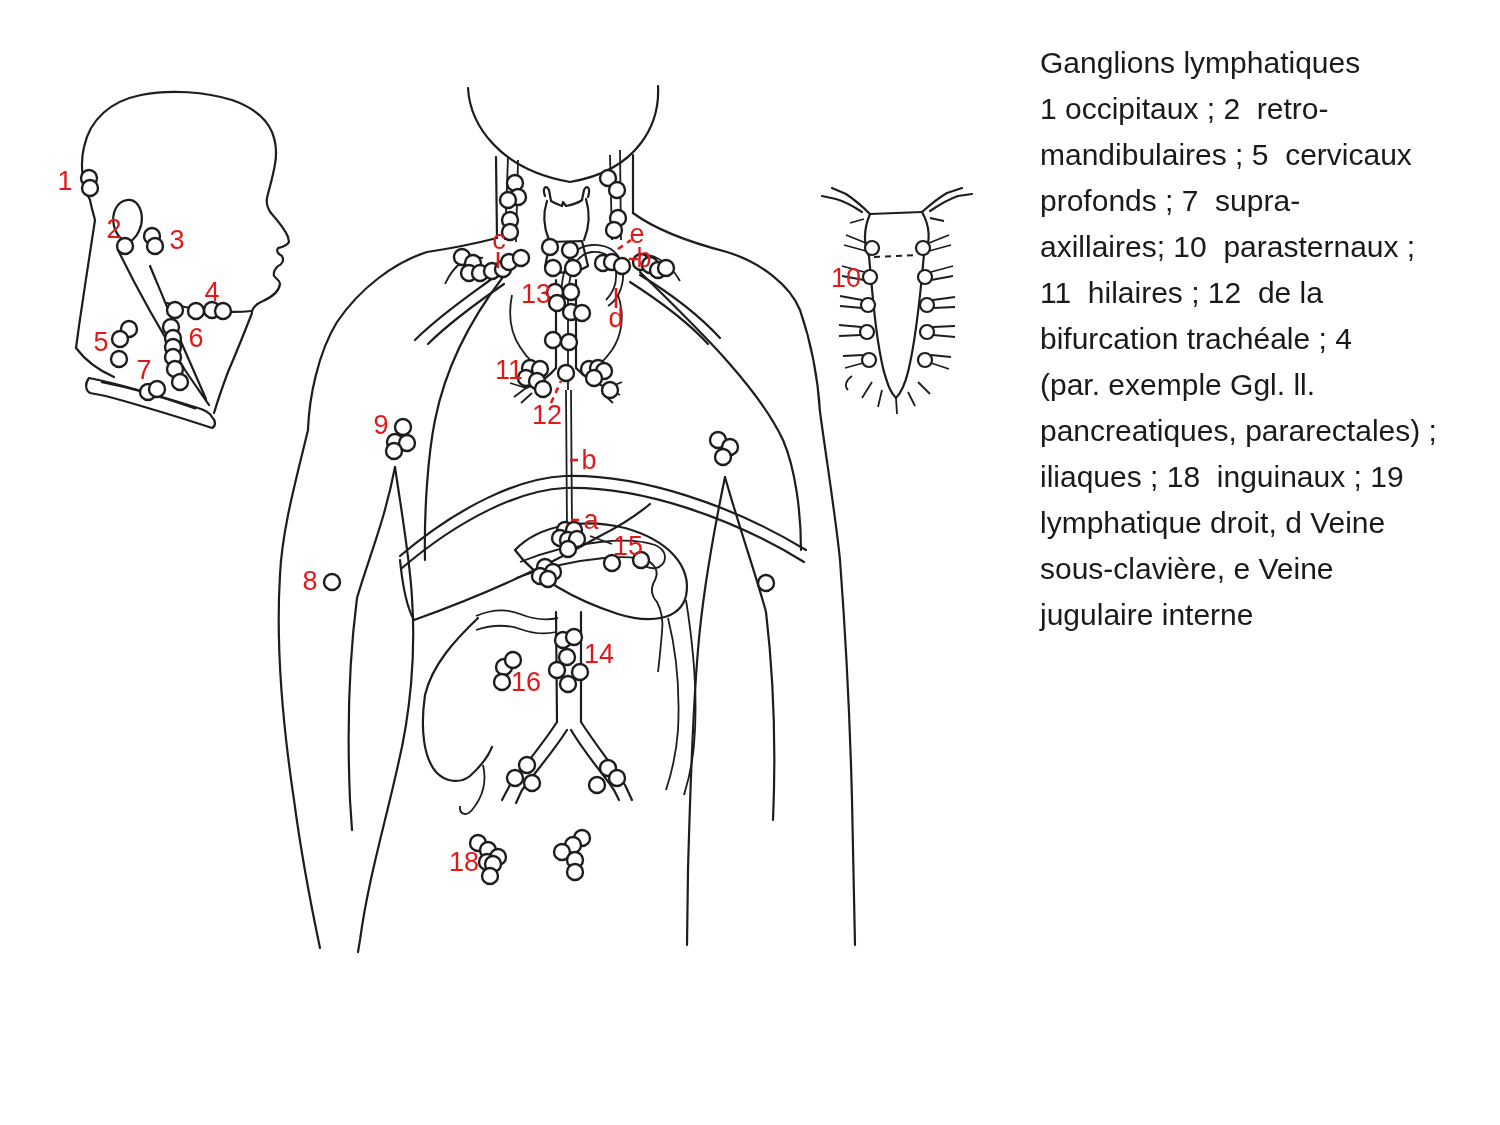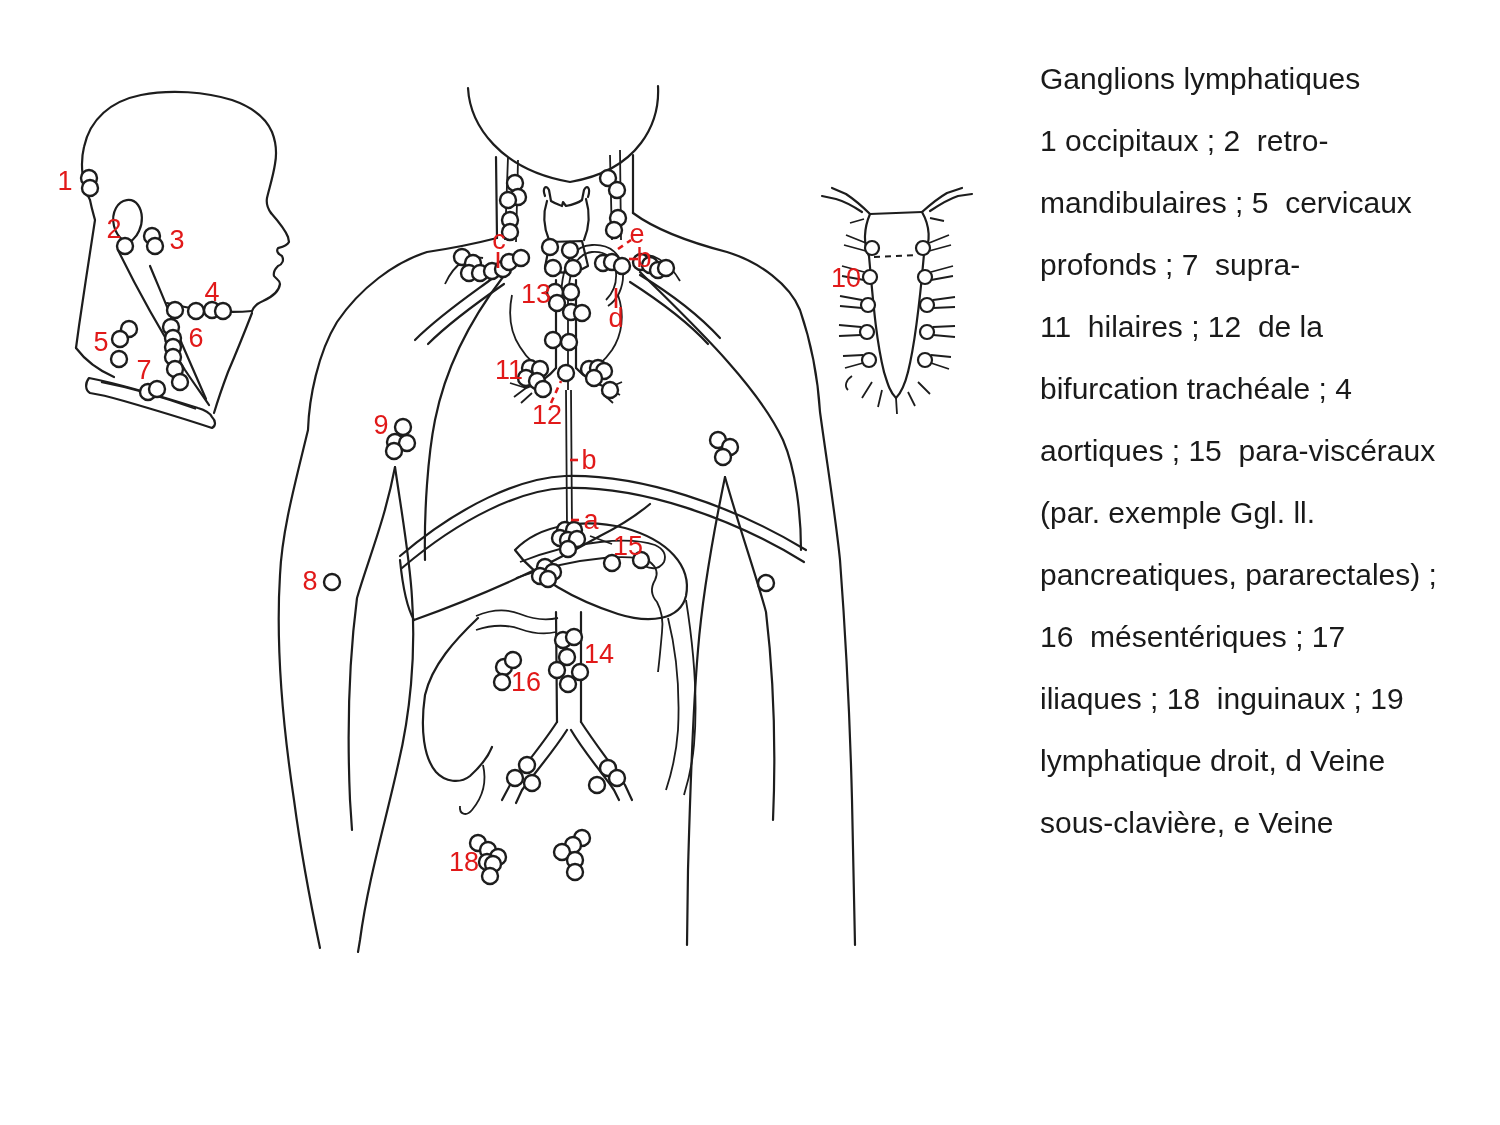--- a/index.html
+++ b/index.html
@@ -1,21 +1,21 @@
 <!DOCTYPE html>
 <html><head>
 <meta charset="utf-8">
 <style>
   html,body{margin:0;padding:0;background:#ffffff;}
   .canvas{position:relative;width:1500px;height:1125px;background:#ffffff;overflow:hidden;
           font-family:"Liberation Sans",sans-serif;}
   .figure-svg{position:absolute;left:0;top:0;}
   .legend{position:absolute;left:1040px;top:40px;width:450px;color:#1a1a1a;
           font-size:30px;line-height:46px;font-family:"Liberation Sans",sans-serif;}
-  .legend div{white-space:pre;margin-top:16px;}
+  .legend div{white-space:pre;}
   .ink{stroke:#1d1d1d;stroke-width:2.2;fill:none;stroke-linecap:round;stroke-linejoin:round;}
   .node circle{stroke:#1d1d1d;stroke-width:2.4;fill:#ffffff;}
   .node-s circle{stroke:#1d1d1d;stroke-width:2.2;fill:#ffffff;}
   .rlabel{fill:#e11919;font-size:27px;font-family:"Liberation Sans",sans-serif;text-anchor:middle;}
   .rline{stroke:#e11919;stroke-width:2.6;fill:none;}
   .rdash{stroke:#e11919;stroke-width:2.6;fill:none;stroke-dasharray:6 5;}
   .thin{stroke:#1d1d1d;stroke-width:1.8;fill:none;}
   .dashink{stroke:#1d1d1d;stroke-width:2;fill:none;stroke-dasharray:6 5;}
 </style>
 </head>
@@ -353,23 +353,23 @@
       </g>
       <text class="rlabel" x="846" y="287">10</text>
     </g>
   </svg>
 
   <div class="legend">
     <div>Ganglions lymphatiques</div>
     <div>1 occipitaux ; 2  retro-</div>
     <div>mandibulaires ; 5  cervicaux</div>
     <div>profonds ; 7  supra-</div>
+    <div>axillaires; 10  parasternaux ;</div>
     <div>11  hilaires ; 12  de la</div>
     <div>bifurcation trachéale ; 4</div>
-    <div>aortiques ; 15  para-viscéraux</div>
     <div>(par. exemple Ggl. ll.</div>
     <div>pancreatiques, pararectales) ;</div>
-    <div>16  mésentériques ; 17</div>
     <div>iliaques ; 18  inguinaux ; 19</div>
     <div>lymphatique droit, d Veine</div>
     <div>sous-clavière, e Veine</div>
+    <div>jugulaire interne</div>
   </div>
 </div>
 
 </body></html>

